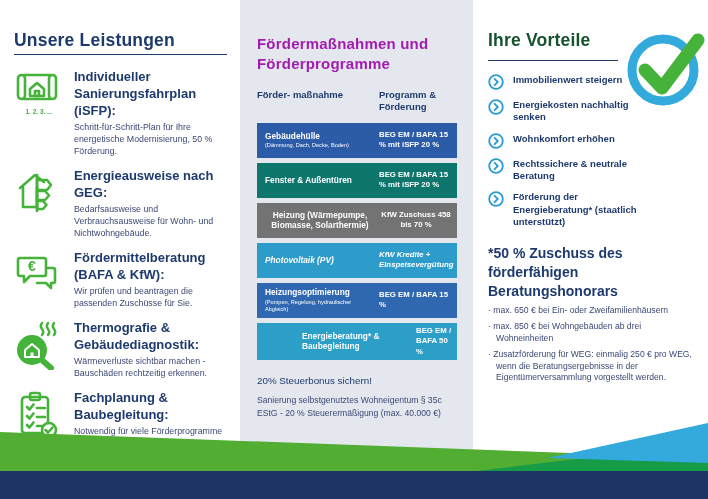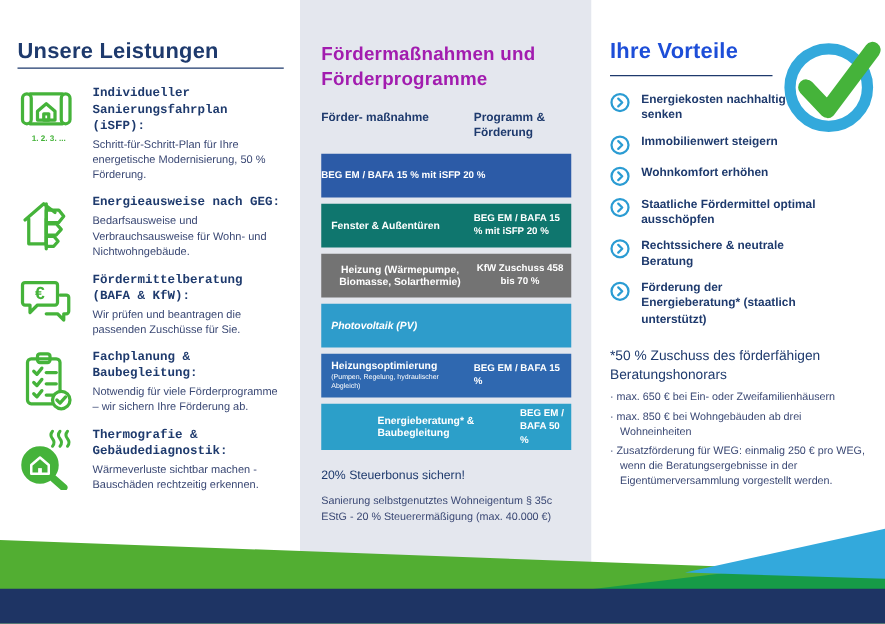--- a/index.html
+++ b/index.html
@@ -13,48 +13,48 @@
   
   .col-left{left:14px;top:30px;width:213px;}
   .h-main{
     font-size:17.5px;font-weight:700;color:#1E3A6D;letter-spacing:.2px;
     padding-bottom:3px;border-bottom:1.5px solid #1E3A6D;margin:0 0 14px 0;
   }
   .service{display:flex;gap:10px;margin-bottom:11px;}
   .service .iconbox{width:50px;flex:0 0 50px;text-align:center;}
   .icon-caption{font-size:6.5px;font-weight:700;color:#45B33A;margin-top:1px;}
   .service .txt{flex:1;}
-  .s-title{font-size:10px;font-weight:700;color:#1E3A6D;line-height:1.3;font-family:Liberation Mono, monospace;}
+  .s-title{font-size:13px;font-weight:700;color:#1E3A6D;line-height:1.3;}
   .s-desc{font-size:8.8px;color:#3A4874;line-height:1.38;margin-top:1px;}
   
   .panel{position:absolute;left:240px;top:0;width:233px;height:455px;background:#E4E7EE;}
   .col-mid{left:240px;width:233px;box-sizing:border-box;padding:34px 16px 0 17px;z-index:2;}
   .h-mid{font-size:15px;font-weight:700;color:#a21caf;line-height:1.3;margin:0 0 16px 0;letter-spacing:.2px;}
   .thead{display:flex;margin-bottom:9px;}
   .thead .th{font-size:9.5px;font-weight:700;color:#1E3A6D;line-height:1.3;}
   .th-l{width:122px;flex:0 0 122px;}
   .th-r{flex:1;}
   .frow{display:flex;align-items:center;margin-bottom:5px;min-height:29px;padding:3px 0;}
   .fcell-l{width:122px;flex:0 0 122px;box-sizing:border-box;padding-left:8px;padding-right:4px;}
   .fmeasure{font-size:8.3px;font-weight:700;color:#ffffff;line-height:1.25;}
   .fdetail{font-size:5.6px;color:#ffffff;line-height:1.3;margin-top:1px;}
   .fdetail:empty{display:none;}
   .fcell-r{flex:1;font-size:7.8px;font-weight:700;color:#ffffff;line-height:1.35;padding-right:4px;}
   .bonus-title{font-size:9.8px;font-weight:400;color:#1E3A6D;margin-top:15px;}
   .bonus-text{font-size:8.6px;color:#3A4874;line-height:1.45;margin-top:8px;width:202px;}
   
   .col-right{left:488px;top:30px;width:208px;}
   .h-right{
-    font-size:17.5px;font-weight:700;color:#1d4ed8;letter-spacing:.2px;
+    font-size:17.5px;font-weight:700;color:#14532d;letter-spacing:.2px;
     padding-bottom:9px;border-bottom:1.5px solid #1E3A6D;margin:0 0 13px 0;width:130px;
   }
   .benefit{display:flex;gap:9px;margin-bottom:9px;align-items:flex-start;width:170px;}
   .benefit .bico{flex:0 0 16px;margin-top:0px;}
   .b-label{font-size:9.5px;font-weight:700;color:#1E3A6D;line-height:1.3;}
-  .footnote-title{font-size:11px;font-weight:400;color:#1E3A6D;line-height:1.35;margin-top:16px;width:190px;}
+  .footnote-title{font-size:14px;font-weight:700;color:#1E3A6D;line-height:1.35;margin-top:16px;width:190px;}
   .fn-item{font-size:8.6px;color:#3A4874;line-height:1.38;margin-top:4px;width:200px;
     padding-left:8px;text-indent:-8px;}
   .fn-item:before{content:"· ";color:#3A4874;}
   .bigcheck{position:absolute;left:624px;top:28px;z-index:3;}
   
   .bands{position:absolute;left:0;bottom:0;width:708px;height:80px;z-index:4;}
   svg{display:block;}
 </style>
 </head>
 <body>
@@ -109,20 +109,43 @@
         <svg width="46" height="46" viewBox="0 0 46 46" fill="none" stroke="#45B33A" stroke-width="2.6" stroke-linecap="round" stroke-linejoin="round">
           <path d="M6 8 h24 a2 2 0 0 1 2 2 v14 a2 2 0 0 1 -2 2 h-14 l-6 6 v-6 h-4 a2 2 0 0 1 -2 -2 v-14 a2 2 0 0 1 2 -2 z"></path>
           <path d="M34 18 h5 a2 2 0 0 1 2 2 v11 a2 2 0 0 1 -2 2 h-2 v5 l-5 -5 h-9"></path>
           <text x="18" y="21" text-anchor="middle" font-size="14" font-weight="bold" fill="#45B33A" stroke="none" font-family="'Liberation Sans',sans-serif">€</text>
         </svg>
       </span>
     </div>
     <div class="txt">
       <div class="s-title">Fördermittelberatung (BAFA &amp; KfW):</div>
       <div class="s-desc">Wir prüfen und beantragen die passenden Zuschüsse für Sie.</div>
+    </div>
+  </div>
+
+  <div class="service">
+    <div class="iconbox">
+      <span>
+        <svg width="46" height="50" viewBox="0 0 46 50" fill="none">
+          <g stroke="#45B33A" stroke-width="2.4" stroke-linecap="round" fill="none">
+            <path d="M28 3 q-2.5 3 0 6 q2.5 3 0 6"></path>
+            <path d="M34 3 q-2.5 3 0 6 q2.5 3 0 6"></path>
+            <path d="M40 3 q-2.5 3 0 6 q2.5 3 0 6"></path>
+          </g>
+          <circle cx="18" cy="30" r="13.5" fill="#45B33A"></circle>
+          <circle cx="18" cy="30" r="13.5" fill="none" stroke="#45B33A" stroke-width="3"></circle>
+          <path d="M29 41 l8 7" stroke="#45B33A" stroke-width="6" stroke-linecap="round"></path>
+          <path d="M11 30 l7-6 7 6 v7 h-14 z" fill="none" stroke="#ffffff" stroke-width="2" stroke-linejoin="round"></path>
+          <rect x="16.5" y="32.5" width="3" height="4.5" fill="#ffffff"></rect>
+        </svg>
+      </span>
+    </div>
+    <div class="txt">
+      <div class="s-title">Thermografie &amp; Gebäudediagnostik:</div>
+      <div class="s-desc">Wärmeverluste sichtbar machen - Bauschäden rechtzeitig erkennen.</div>
     </div>
   </div>
 
   <div class="service">
     <div class="iconbox">
       <span>
         <svg width="46" height="50" viewBox="0 0 46 50" fill="none" stroke="#45B33A" stroke-width="2.6" stroke-linecap="round" stroke-linejoin="round">
           <rect x="8" y="7" width="26" height="36" rx="3"></rect>
           <rect x="16" y="3" width="10" height="7" rx="2"></rect>
           <path d="M13 17 l2.5 2.5 4-5"></path>
@@ -134,54 +157,35 @@
           <circle cx="35" cy="40" r="7" fill="#ffffff"></circle>
           <path d="M31.5 40 l2.5 2.5 4.5-5"></path>
         </svg>
       </span>
     </div>
     <div class="txt">
       <div class="s-title">Fachplanung &amp; Baubegleitung:</div>
       <div class="s-desc">Notwendig für viele Förderprogramme – wir sichern Ihre Förderung ab.</div>
     </div>
   </div>
-
-  <div class="service">
-    <div class="iconbox">
-      <span>
-        <svg width="46" height="50" viewBox="0 0 46 50" fill="none">
-          <g stroke="#45B33A" stroke-width="2.4" stroke-linecap="round" fill="none">
-            <path d="M28 3 q-2.5 3 0 6 q2.5 3 0 6"></path>
-            <path d="M34 3 q-2.5 3 0 6 q2.5 3 0 6"></path>
-            <path d="M40 3 q-2.5 3 0 6 q2.5 3 0 6"></path>
-          </g>
-          <circle cx="18" cy="30" r="13.5" fill="#45B33A"></circle>
-          <circle cx="18" cy="30" r="13.5" fill="none" stroke="#45B33A" stroke-width="3"></circle>
-          <path d="M29 41 l8 7" stroke="#45B33A" stroke-width="6" stroke-linecap="round"></path>
-          <path d="M11 30 l7-6 7 6 v7 h-14 z" fill="none" stroke="#ffffff" stroke-width="2" stroke-linejoin="round"></path>
-          <rect x="16.5" y="32.5" width="3" height="4.5" fill="#ffffff"></rect>
-        </svg>
-      </span>
-    </div>
-    <div class="txt">
-      <div class="s-title">Thermografie &amp; Gebäudediagnostik:</div>
-      <div class="s-desc">Wärmeverluste sichtbar machen - Bauschäden rechtzeitig erkennen.</div>
-    </div>
-  </div>
 </div>
 
 <div class="col col-mid">
   <div class="h-mid">Fördermaßnahmen und Förderprogramme</div>
 
   <div class="thead">
     <div class="th th-l">Förder- maßnahme</div>
     <div class="th th-r">Programm &amp; Förderung</div>
   </div>
 
   <div class="frow" style="background-color: rgb(44, 91, 167);">
+    <div class="fcell-l">
+      <div class="fmeasure">Gebäudehülle</div>
+      <div class="fdetail">(Dämmung, Dach, Decke, Boden)</div>
+    </div>
     <div class="fcell-r">BEG EM / BAFA 15 % mit iSFP 20 %</div>
   </div>
 
   <div class="frow" style="background-color: #0f766e;">
     <div class="fcell-l">
       <div class="fmeasure">Fenster &amp; Außentüren</div>
 
     </div>
     <div class="fcell-r">BEG EM / BAFA 15 % mit iSFP 20 %</div>
   </div>
@@ -192,20 +196,21 @@
 
     </div>
     <div class="fcell-r">KfW Zuschuss 458 bis 70 %</div>
   </div>
 
   <div class="frow" style="background-color: rgb(46, 156, 203); font-style: italic;">
     <div class="fcell-l">
       <div class="fmeasure">Photovoltaik (PV)</div>
 
     </div>
+    <div class="fcell-r">KfW Kredite + Einspeisevergütung</div>
   </div>
 
   <div class="frow" style="background-color: rgb(47, 104, 176);">
     <div class="fcell-l">
       <div class="fmeasure">Heizungsoptimierung</div>
       <div class="fdetail">(Pumpen, Regelung, hydraulischer Abgleich)</div>
     </div>
     <div class="fcell-r">BEG EM / BAFA 15 %</div>
   </div>
 
@@ -224,48 +229,39 @@
 <div class="col col-right">
   <div class="h-right">Ihre Vorteile</div>
 
   <div class="benefit">
     <span class="bico">
       <svg width="16" height="16" viewBox="0 0 16 16" fill="none" stroke="#2B9CD3" stroke-width="1.8" stroke-linecap="round" stroke-linejoin="round">
         <circle cx="8" cy="8" r="6.8"></circle>
           <path d="M6.6 4.9 L9.8 8 L6.6 11.1"></path>
       </svg>
     </span>
+    <div class="b-label">Immobilienwert steigern</div>
+  </div>
+  <div class="benefit">
+    <span class="bico">
+      <svg width="16" height="16" viewBox="0 0 16 16" fill="none" stroke="#2B9CD3" stroke-width="1.8" stroke-linecap="round" stroke-linejoin="round">
+        <circle cx="8" cy="8" r="6.8"></circle>
+          <path d="M6.6 4.9 L9.8 8 L6.6 11.1"></path>
+      </svg>
+    </span>
     <div class="b-label">Energiekosten nachhaltig senken</div>
   </div>
   <div class="benefit">
     <span class="bico">
       <svg width="16" height="16" viewBox="0 0 16 16" fill="none" stroke="#2B9CD3" stroke-width="1.8" stroke-linecap="round" stroke-linejoin="round">
         <circle cx="8" cy="8" r="6.8"></circle>
           <path d="M6.6 4.9 L9.8 8 L6.6 11.1"></path>
       </svg>
     </span>
-    <div class="b-label">Immobilienwert steigern</div>
-  </div>
-  <div class="benefit">
-    <span class="bico">
-      <svg width="16" height="16" viewBox="0 0 16 16" fill="none" stroke="#2B9CD3" stroke-width="1.8" stroke-linecap="round" stroke-linejoin="round">
-        <circle cx="8" cy="8" r="6.8"></circle>
-          <path d="M6.6 4.9 L9.8 8 L6.6 11.1"></path>
-      </svg>
-    </span>
     <div class="b-label">Wohnkomfort erhöhen</div>
-  </div>
-  <div class="benefit">
-    <span class="bico">
-      <svg width="16" height="16" viewBox="0 0 16 16" fill="none" stroke="#2B9CD3" stroke-width="1.8" stroke-linecap="round" stroke-linejoin="round">
-        <circle cx="8" cy="8" r="6.8"></circle>
-          <path d="M6.6 4.9 L9.8 8 L6.6 11.1"></path>
-      </svg>
-    </span>
-    <div class="b-label">Staatliche Fördermittel optimal ausschöpfen</div>
   </div>
   <div class="benefit">
     <span class="bico">
       <svg width="16" height="16" viewBox="0 0 16 16" fill="none" stroke="#2B9CD3" stroke-width="1.8" stroke-linecap="round" stroke-linejoin="round">
         <circle cx="8" cy="8" r="6.8"></circle>
           <path d="M6.6 4.9 L9.8 8 L6.6 11.1"></path>
       </svg>
     </span>
     <div class="b-label">Rechtssichere &amp; neutrale Beratung</div>
   </div>

